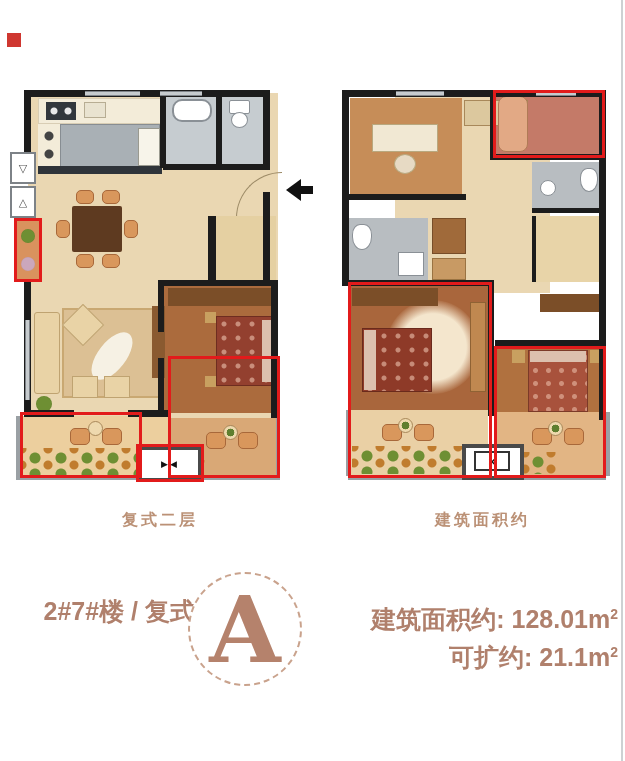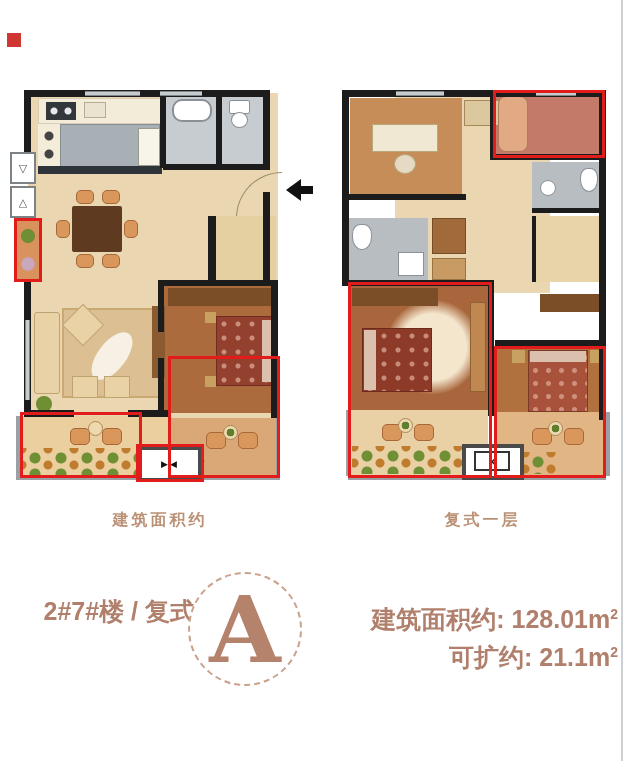--- a/index.html
+++ b/index.html
@@ -219,22 +219,22 @@
     <div class="a wall" style="left:155px;top:250px;width:111px;height:6px;"></div>
     <div class="a gwall" style="left:8px;top:386px;width:258px;height:4px;"></div>
     <div class="a gwall" style="left:6px;top:320px;width:4px;height:66px;"></div>
     <div class="a gwall" style="left:266px;top:322px;width:4px;height:64px;"></div>
 
     <div class="a red" style="left:153px;top:0;width:112px;height:68px;"></div>
     <div class="a red" style="left:8px;top:192px;width:144px;height:196px;"></div>
     <div class="a red" style="left:154px;top:256px;width:112px;height:132px;"></div>
   </div>
 
-  <div class="a label" style="left:10px;top:510px;width:300px;">建筑面积约</div>
-  <div class="a label" style="left:340px;top:510px;width:285px;">复式一层</div>
+  <div class="a label" style="left:10px;top:510px;width:300px;">复式二层</div>
+  <div class="a label" style="left:340px;top:510px;width:285px;">建筑面积约</div>
 
   <div class="a infotext" style="left:10px;top:595px;width:185px;text-align:right;font-size:25px;line-height:33px;">
     <div>2#7#楼 / 复式</div>
   </div>
 
   <div class="a" style="left:188px;top:572px;width:114px;height:114px;border:2px dashed #c9a28c;border-radius:50%;background:#fff;z-index:10;text-align:center;">
     <div class="bigA" style="font-size:92px;line-height:112px;color:#b5826c;">A</div>
   </div>
 
   <div class="a infotext" style="left:343px;top:598px;width:275px;text-align:right;font-size:25px;line-height:33px;">

